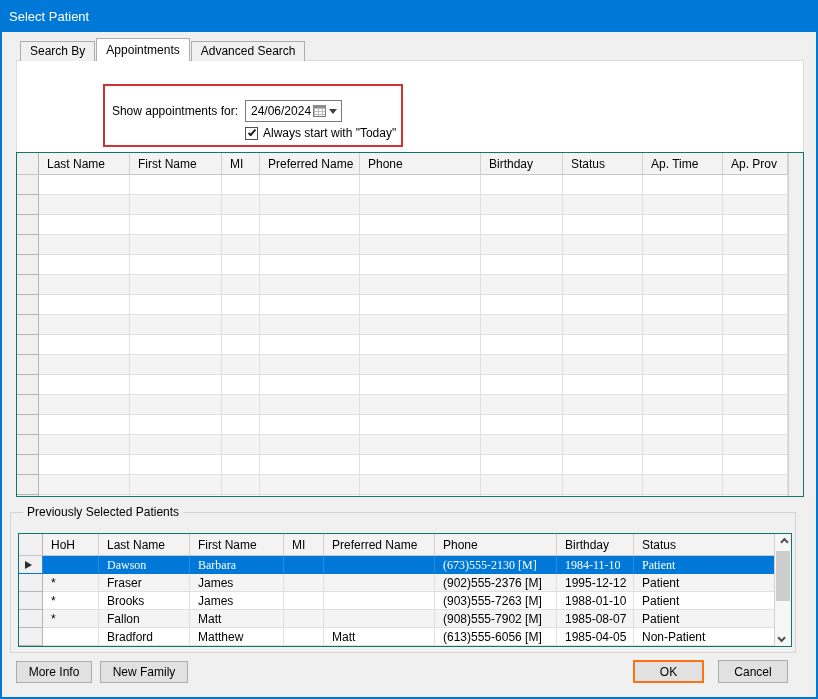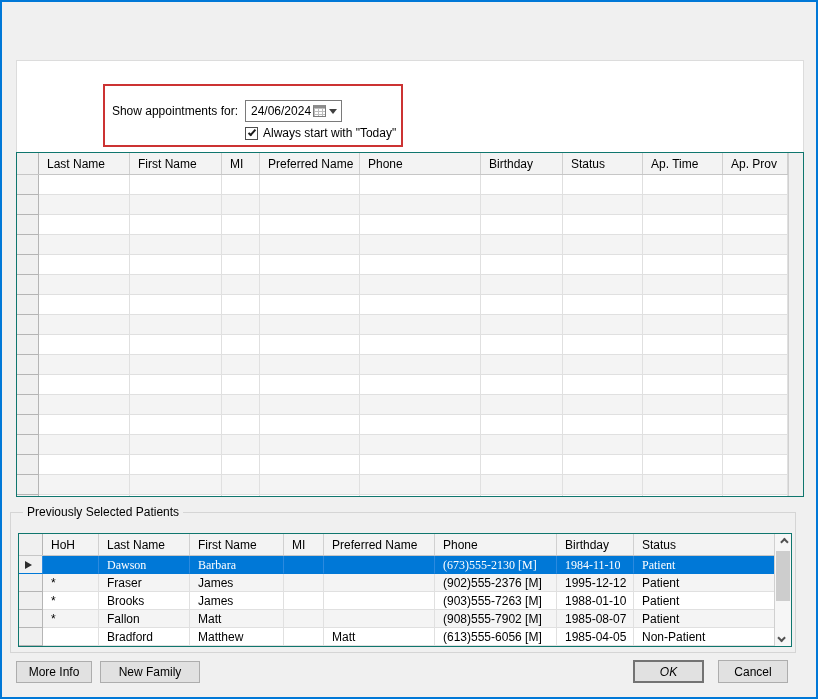--- a/index.html
+++ b/index.html
@@ -71,30 +71,38 @@
   .sb-thumb{position:absolute;left:1px;top:17px;width:14px;height:50px;background:#cdcdcd;}
   
   .groupbox{position:absolute;left:10px;top:512px;width:786px;height:141px;border:1px solid #d5d5d5;z-index:4;}
   .groupbox .gb-label{position:absolute;left:12px;top:-8px;background:#f0f0f0;padding:0 4px;}
   
   .btn{
     position:absolute;height:22px;background:#e1e1e1;border:1px solid #adadad;
     display:flex;align-items:center;justify-content:center;font-size:12px;cursor:default;z-index:5;
   }
   #btnMoreInfo{left:16px;top:661px;width:76px;}
-  #btnNewFamily{left:100px;top:661px;width:100px;}
-  #btnOK{left:633px;top:660px;width:71px;height:23px;border:2px solid #737373;font-style:italic;}
+  #btnNewFamily{left:100px;top:661px;width:88px;}
+  #btnOK{left:633px;top:660px;width:71px;height:23px;border:2px solid #f97316;}
   #btnCancel{left:718px;top:660px;width:70px;height:23px;}
 </style>
 </head>
 <body>
 
 <div class="window">
 
-
+  <div class="titlebar">
+    <span>Select Patient</span>
+  </div>
+
+  <div class="tabs">
+    <div class="tab"><span>Search By</span></div>
+    <div class="tab active"><span>Appointments</span></div>
+    <div class="tab"><span>Advanced Search</span></div>
+  </div>
 
   <div class="tabpage"></div>
 
   <div class="annotation"></div>
 
   <div class="date-label">Show appointments for:</div>
 
   <div class="datepicker">
     <span class="val">24/06/2024</span>
     <span class="cal-icon"></span>

